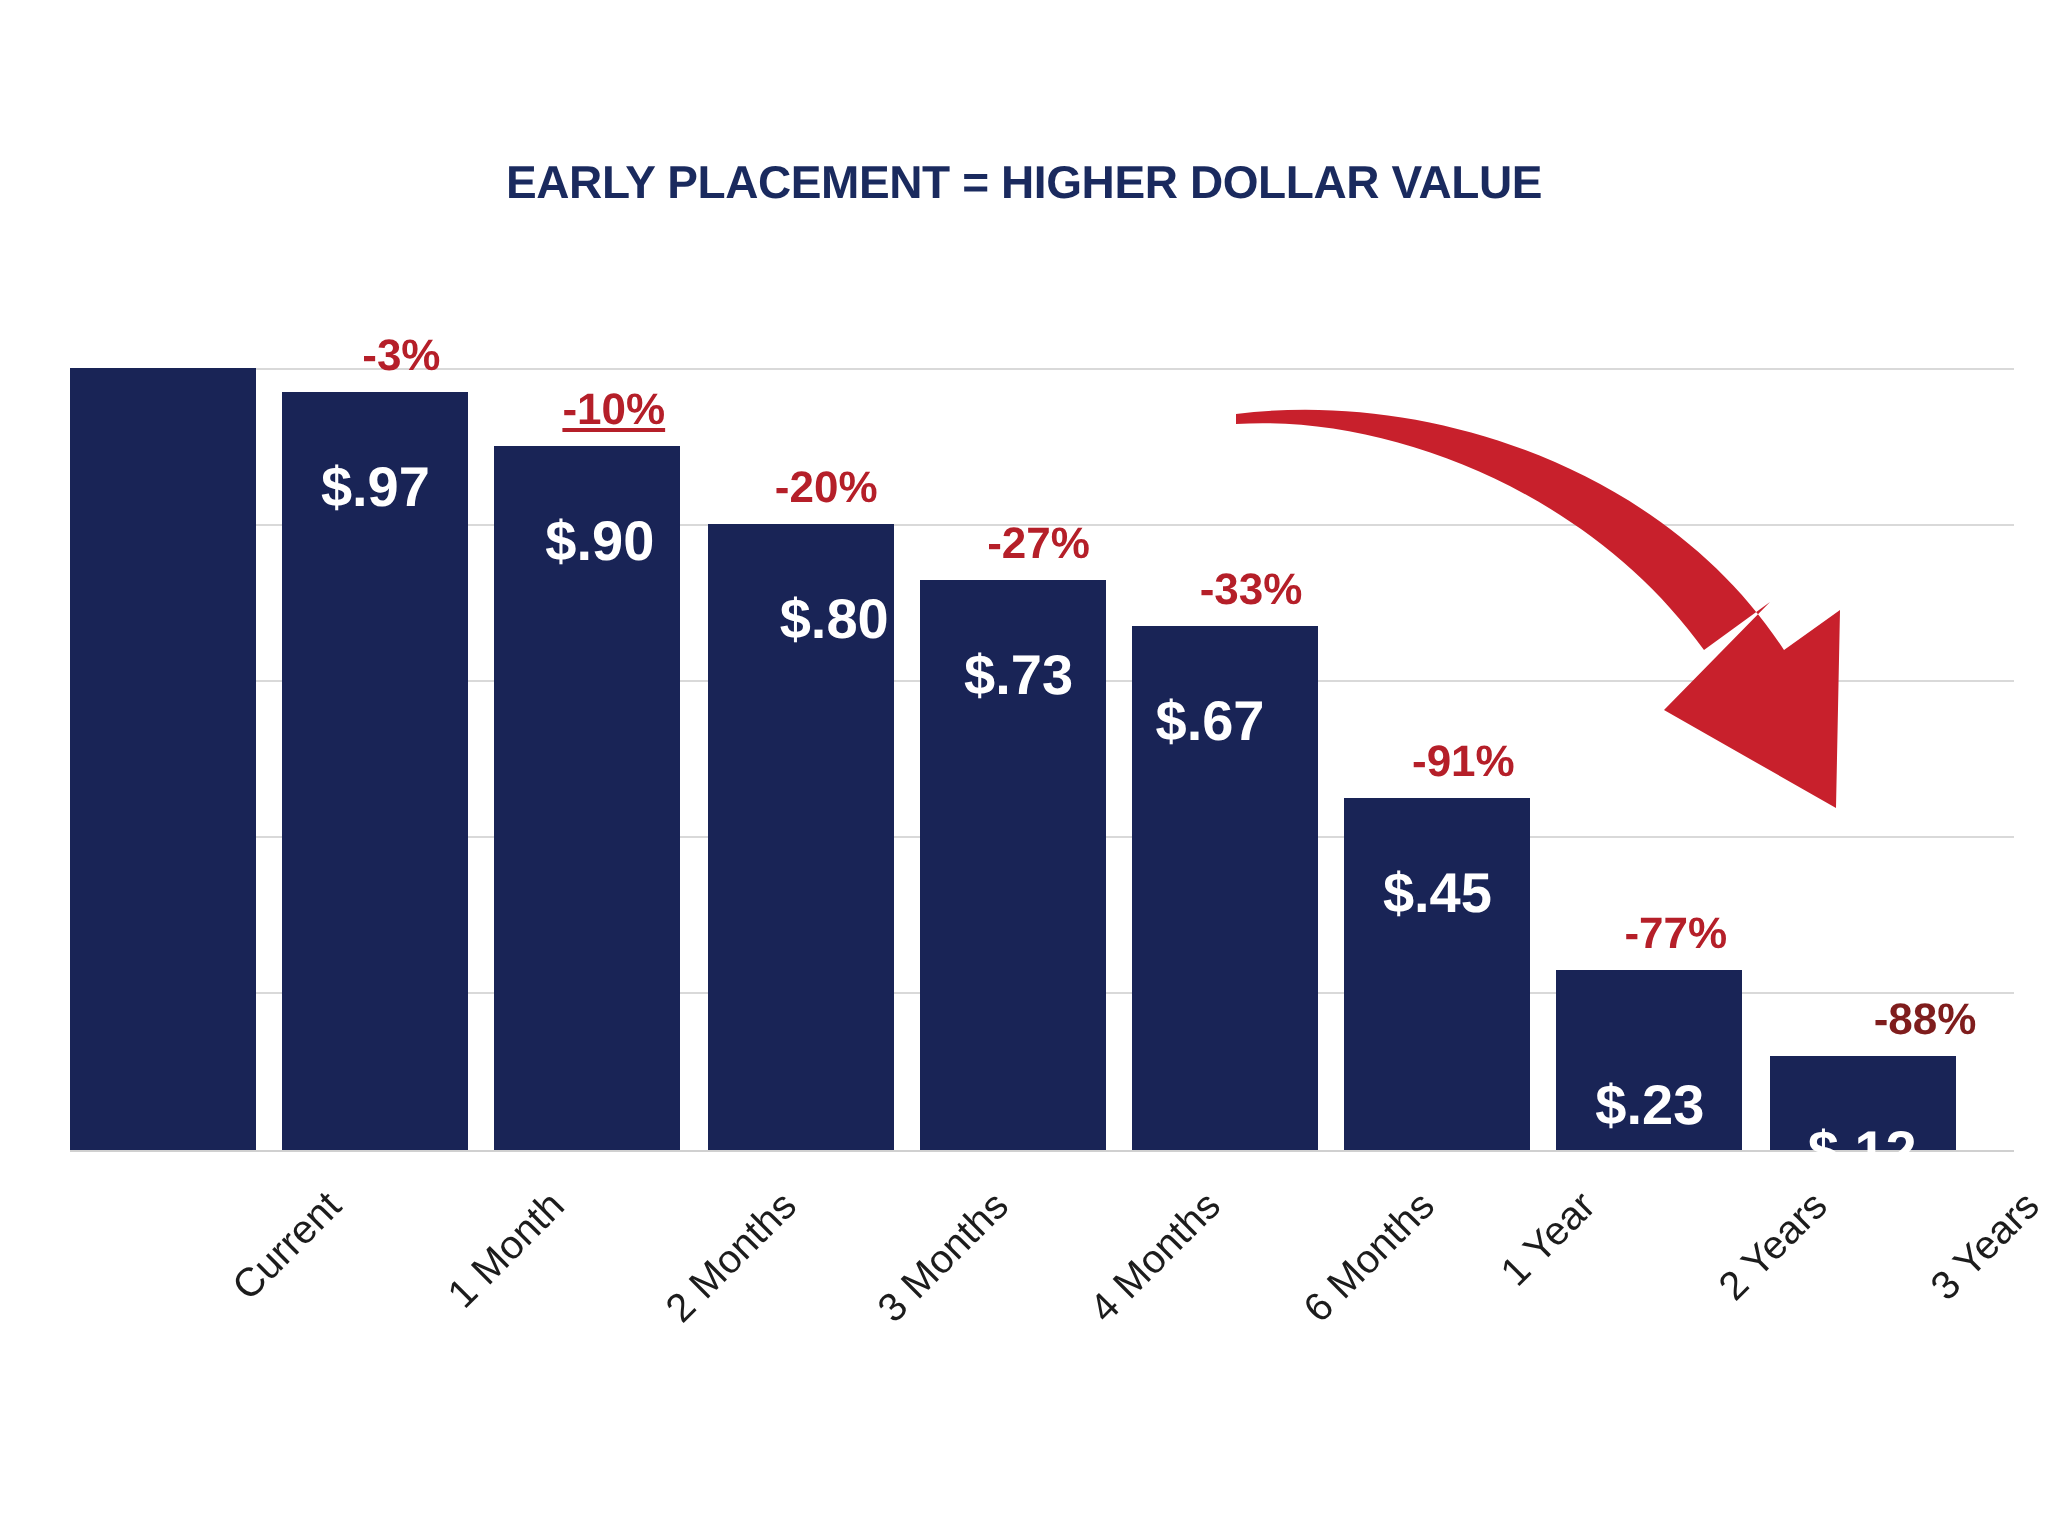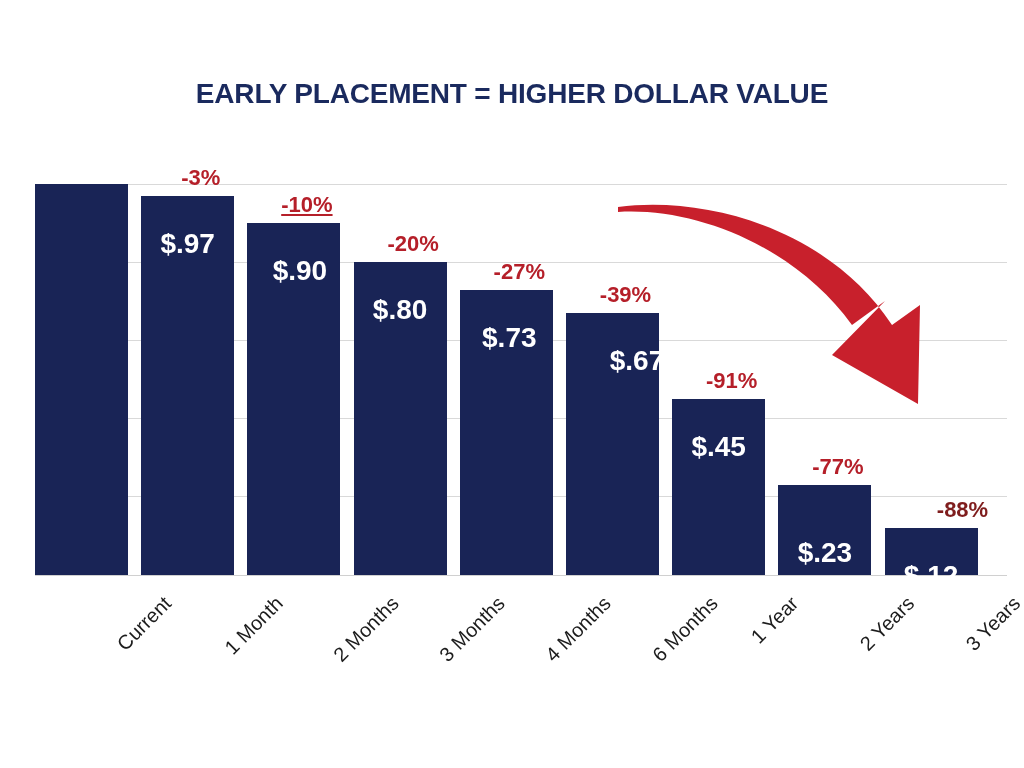--- a/index.html
+++ b/index.html
@@ -20,21 +20,21 @@
     background: #ffffff;
   }
 
   
   #chart-title {
     position: absolute;
     left: 0;
     top: 78px;
     width: 1024px;
     text-align: center;
-    font-size: 28px;
+    font-size: 23px;
     font-weight: bold;
     letter-spacing: -0.2px;
     color: #1a2a5e;
     font-family: "Liberation Sans", sans-serif;
     white-space: nowrap;
   }
 
   
   #plot {
     position: absolute;
@@ -124,28 +124,28 @@
 
     <div id="bars-layer">
         <div class="bar" style="left: 35px; top: 184px; width: 93px; height: 391px; background: rgb(25, 36, 86);"></div>
         <div class="bar" style="left: 141.2px; top: 195.73px; width: 93px; height: 379.27px; background: rgb(25, 36, 86);"></div>
         <div class="bar-value" style="left: 141.2px; top: 227.73px; width: 93px; color: rgb(255, 255, 255);">$.97</div>
         <div class="bar-delta" style="left: 154.2px; top: 164.73px; width: 93px; color: rgb(181, 31, 41);">-3%</div>
         <div class="bar" style="left: 247.4px; top: 223.1px; width: 93px; height: 351.9px; background: rgb(25, 36, 86);"></div>
         <div class="bar-value" style="left: 247.4px; top: 255.1px; width: 105px; color: rgb(255, 255, 255);">$.90</div>
         <div class="bar-delta" style="left: 260.4px; top: 192.1px; width: 93px; color: rgb(181, 31, 41); text-decoration: underline;">-10%</div>
         <div class="bar" style="left: 353.6px; top: 262.2px; width: 93px; height: 312.8px; background: rgb(25, 36, 86);"></div>
-        <div class="bar-value" style="left: 353.6px; top: 294.2px; width: 93px; color: rgb(255, 255, 255);">$.80</div>
+        <div class="bar-value" style="left: 353.6px; top: 294.2px; width: 93px; color: rgb(255, 255, 255); padding-left: 17px;">$.80</div>
         <div class="bar-delta" style="left: 366.6px; top: 231.2px; width: 93px; color: rgb(181, 31, 41);">-20%</div>
         <div class="bar" style="left: 459.8px; top: 289.57px; width: 93px; height: 285.43px; background: rgb(25, 36, 86);"></div>
         <div class="bar-value" style="left: 459.8px; top: 321.57px; width: 99px; color: rgb(255, 255, 255);">$.73</div>
         <div class="bar-delta" style="left: 472.8px; top: 258.57px; width: 93px; color: rgb(181, 31, 41);">-27%</div>
         <div class="bar" style="left: 566px; top: 313.03px; width: 93px; height: 261.97px; background: rgb(25, 36, 86);"></div>
-        <div class="bar-value" style="left: 566px; top: 345.03px; width: 78px; color: rgb(255, 255, 255); padding-left: 32px;">$.67</div>
-        <div class="bar-delta" style="left: 579px; top: 282.03px; width: 93px; color: rgb(181, 31, 41);">-39%</div>
+        <div class="bar-value" style="left: 566px; top: 345.03px; width: 78px; color: rgb(255, 255, 255);">$.67</div>
+        <div class="bar-delta" style="left: 579px; top: 282.03px; width: 93px; color: rgb(181, 31, 41);">-33%</div>
         <div class="bar" style="left: 672.2px; top: 399.05px; width: 93px; height: 175.95px; background: rgb(25, 36, 86);"></div>
         <div class="bar-value" style="left: 672.2px; top: 431.05px; width: 93px; color: rgb(255, 255, 255);">$.45</div>
         <div class="bar-delta" style="left: 685.2px; top: 368.05px; width: 93px; color: rgb(181, 31, 41);">-91%</div>
         <div class="bar" style="left: 778.4px; top: 485.07px; width: 93px; height: 89.93px; background: rgb(25, 36, 86);"></div>
         <div class="bar-value" style="left: 778.4px; top: 517.07px; width: 93px; color: rgb(255, 255, 255); margin-top: 20px;">$.23</div>
         <div class="bar-delta" style="left: 791.4px; top: 454.07px; width: 93px; color: rgb(181, 31, 41);">-77%</div>
         <div class="bar" style="left: 884.6px; top: 528.08px; width: 93px; height: 46.92px; background: rgb(25, 36, 86);"></div>
         <div class="bar-value" style="left: 884.6px; top: 560.08px; width: 93px; color: rgb(255, 255, 255);">$.12</div>
         <div class="bar-delta" style="left: 916px; top: 497.08px; width: 93px; color: #7f1d1d;">-88%</div>
       </div>

